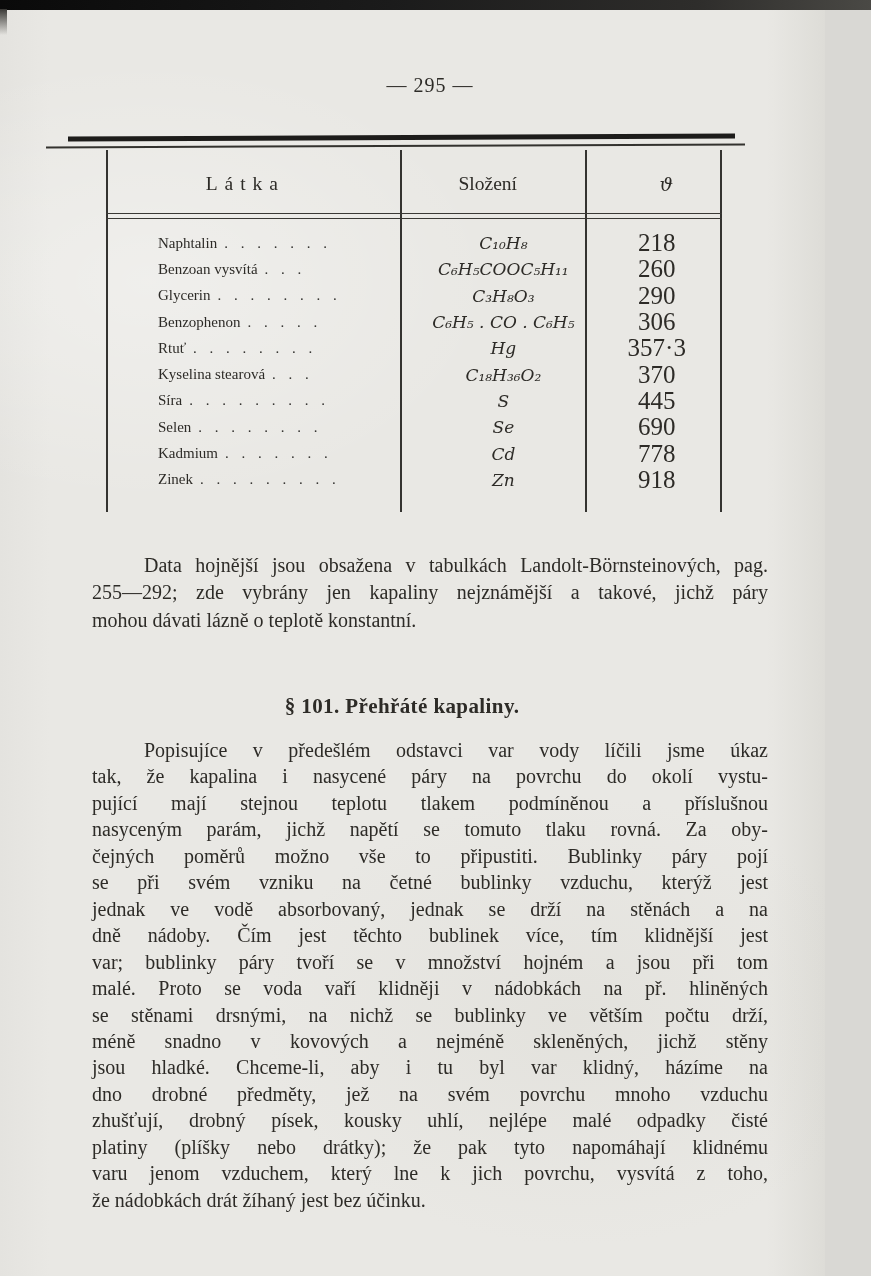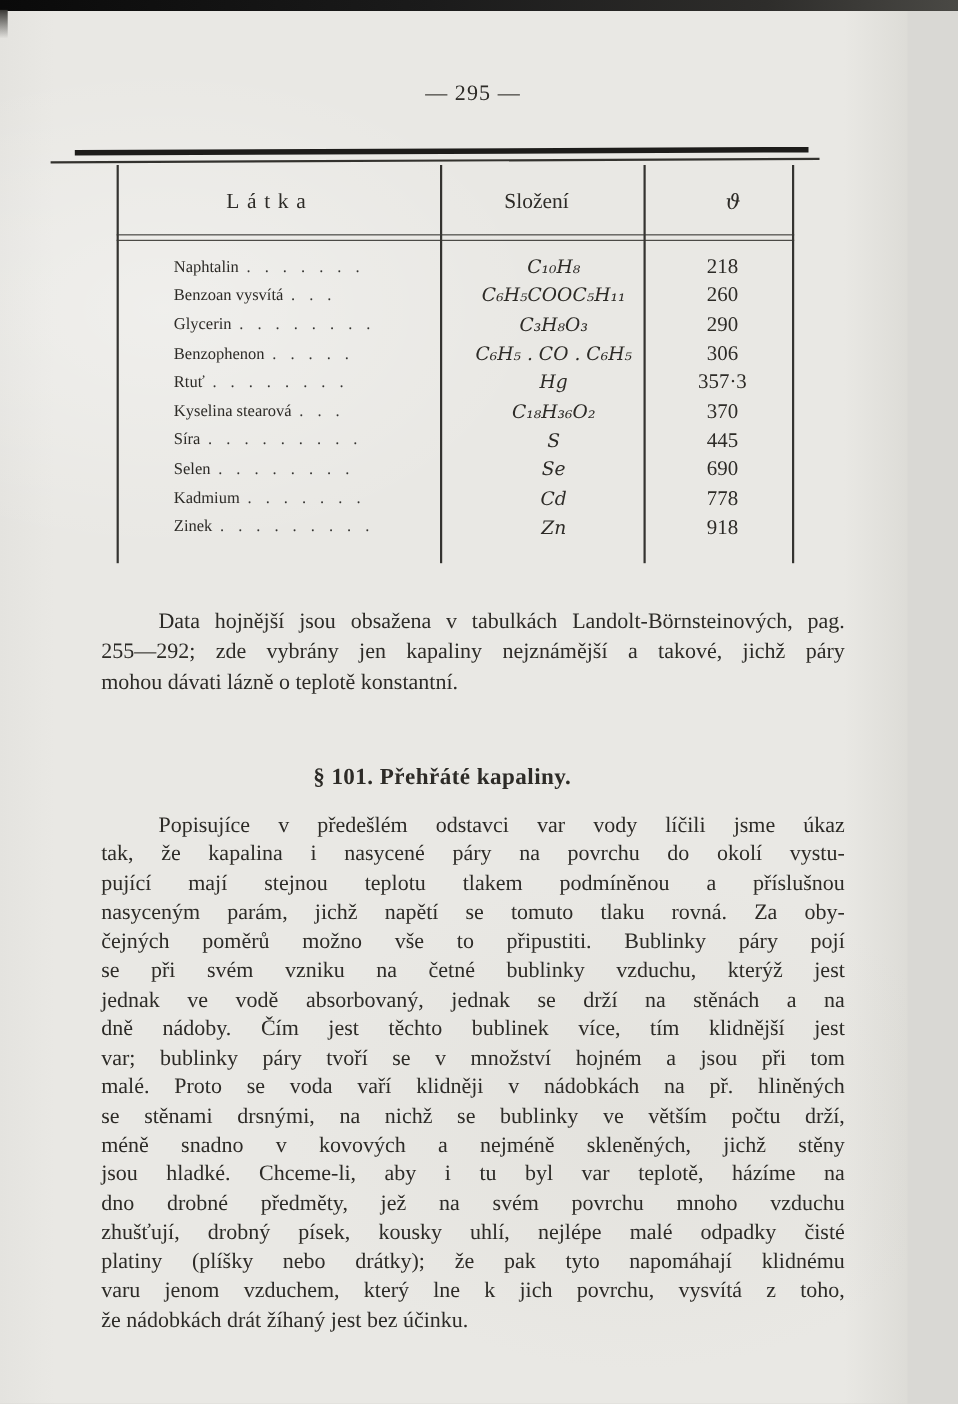--- a/index.html
+++ b/index.html
@@ -56,21 +56,21 @@
   .th.c2{width:185px;}
   .th.c3{width:137px;font-family:"DejaVu Serif",serif;font-style:italic;font-size:19px;}
   .hsep{position:absolute;left:0;width:616px;height:1.3px;background:#3a3935;}
   .hsep.s1{top:63px;}
   .hsep.s2{top:68px;}
   .rows{position:absolute;left:0;top:80px;width:616px;}
   .trow{display:flex;height:26.3px;align-items:center;}
   .trow .c1{width:294px;padding-left:24px;box-sizing:border-box;font-size:15px;white-space:nowrap;margin-left:28px;}
   .trow .c1 .dots{letter-spacing:4.5px;padding-left:7px;color:#343330;}
   .trow .c2{width:185px;text-align:center;font-family:"DejaVu Serif",serif;font-style:italic;font-size:17px;white-space:nowrap;}
-  .trow .c3{width:137px;text-align:center;font-size:19px;}
+  .trow .c3{width:137px;text-align:center;font-size:25px;}
 
   
   .para{position:absolute;left:92px;width:676px;}
   .note{top:552px;}
   .note .line{line-height:27.3px;font-size:20px;}
   .bodytxt{top:737px;}
   .bodytxt .line{line-height:26.45px;font-size:20px;}
   .line{text-align:justify;text-align-last:justify;white-space:normal;}
   .line.first{text-indent:52px;}
   .line.last{text-align-last:left;}
@@ -186,21 +186,21 @@
       <div class="line">pující mají stejnou teplotu tlakem podmíněnou a příslušnou</div>
       <div class="line">nasyceným parám, jichž napětí se tomuto tlaku rovná. Za oby-</div>
       <div class="line">čejných poměrů možno vše to připustiti. Bublinky páry pojí</div>
       <div class="line">se při svém vzniku na četné bublinky vzduchu, kterýž jest</div>
       <div class="line">jednak ve vodě absorbovaný, jednak se drží na stěnách a na</div>
       <div class="line">dně nádoby. Čím jest těchto bublinek více, tím klidnější jest</div>
       <div class="line">var; bublinky páry tvoří se v množství hojném a jsou při tom</div>
       <div class="line">malé. Proto se voda vaří klidněji v nádobkách na př. hliněných</div>
       <div class="line">se stěnami drsnými, na nichž se bublinky ve větším počtu drží,</div>
       <div class="line">méně snadno v kovových a nejméně skleněných, jichž stěny</div>
-      <div class="line">jsou hladké. Chceme-li, aby i tu byl var teplotě, házíme na</div>
+      <div class="line">jsou hladké. Chceme-li, aby i tu byl var klidný, házíme na</div>
       <div class="line">dno drobné předměty, jež na svém povrchu mnoho vzduchu</div>
       <div class="line">zhušťují, drobný písek, kousky uhlí, nejlépe malé odpadky čisté</div>
       <div class="line">platiny (plíšky nebo drátky); že pak tyto napomáhají klidnému</div>
       <div class="line">varu jenom vzduchem, který lne k jich povrchu, vysvítá z toho,</div>
       <div class="line last">že nádobkách drát žíhaný jest bez účinku.</div>
     </div>
 
 </div>
 
 </body></html>

